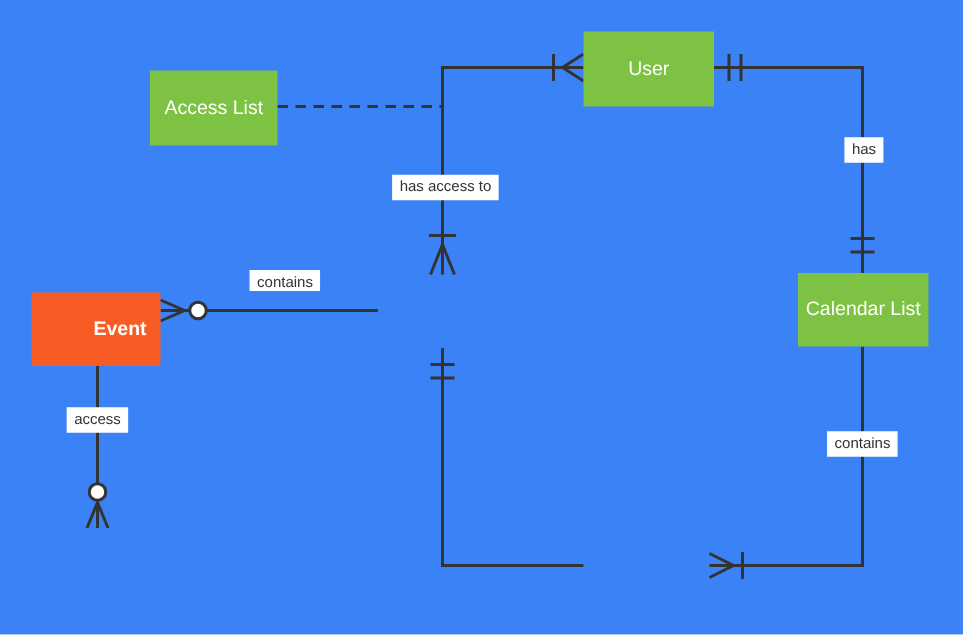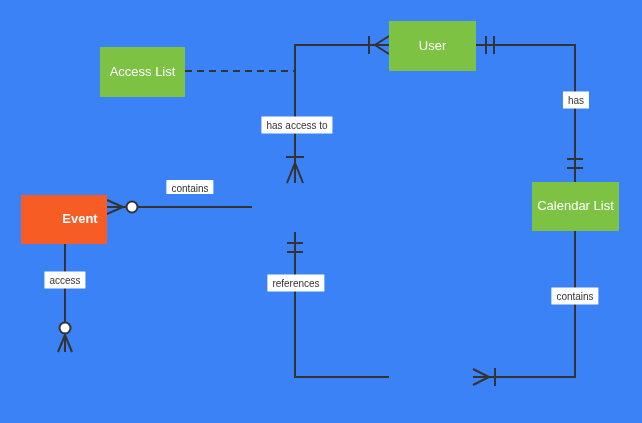--- a/index.html
+++ b/index.html
@@ -145,17 +145,16 @@
   <div class="entity orange e-event">
     <span>Event</span>
   </div>
   <div class="entity green e-callist">
     <span>Calendar List</span>
   </div>
 
   <div class="rel-label l-hasaccess">has access to</div>
   <div class="rel-label l-contains1">contains</div>
   <div class="rel-label l-invites">access</div>
-  <div class="rel-label l-references">references</div>
   <div class="rel-label l-has">has</div>
   <div class="rel-label l-contains2">contains</div>
 
 </div>
 
 </body></html>

